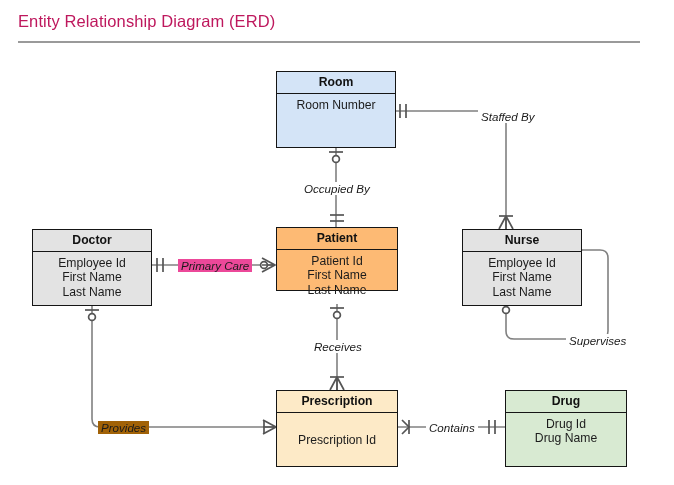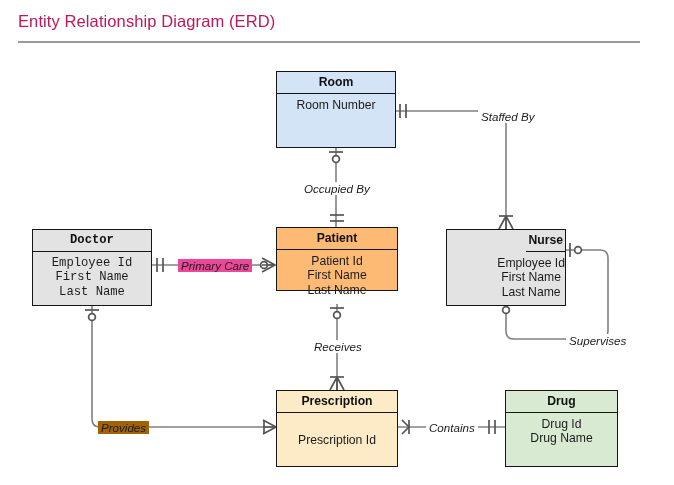--- a/index.html
+++ b/index.html
@@ -176,55 +176,55 @@
 <div id="page-title">Entity Relationship Diagram (ERD)</div>
 <div id="title-rule"></div>
 
 <div class="entity" style="left:276px; top:71px; width:120px; height:77px; background:#d4e4f7;">
   <div class="entity-header">Room</div>
   <div class="entity-body">
     <div class="attr">Room Number</div>
   </div>
 </div>
 
-<div class="entity" style="left:32px; top:229px; width:120px; height:77px; background:#e3e3e3;font-family:Liberation Mono, monospace;">
+<div class="entity" style="left:32px; top:229px; width:120px; height:77px; background:#e3e3e3;">
   <div class="entity-header">Doctor</div>
   <div class="entity-body">
     <div class="attr">Employee Id</div>
     <div class="attr">First Name</div>
     <div class="attr">Last Name</div>
   </div>
 </div>
 
 <div class="entity" style="left:276px; top:227px; width:122px; height:64px; background:#fdba74;">
   <div class="entity-header">Patient</div>
   <div class="entity-body">
     <div class="attr">Patient Id</div>
     <div class="attr">First Name</div>
     <div class="attr">Last Name</div>
   </div>
 </div>
 
-<div class="entity" style="left:446px; top:229px; width:120px; height:77px; background:#e3e3e3;align-items:flex-end;">
+<div class="entity" style="left:462px; top:229px; width:120px; height:77px; background:#e3e3e3;">
   <div class="entity-header">Nurse</div>
   <div class="entity-body">
     <div class="attr">Employee Id</div>
     <div class="attr">First Name</div>
     <div class="attr">Last Name</div>
   </div>
 </div>
 
 <div class="entity" style="left:276px; top:390px; width:122px; height:77px; background:#fdeac7;gap:16px;">
   <div class="entity-header">Prescription</div>
   <div class="entity-body">
     <div class="attr">Prescription Id</div>
   </div>
 </div>
 
-<div class="entity" style="left:505px; top:390px; width:113px; height:77px; background:#d8ead2;">
+<div class="entity" style="left:505px; top:390px; width:122px; height:77px; background:#d8ead2;">
   <div class="entity-header">Drug</div>
   <div class="entity-body">
     <div class="attr">Drug Id</div>
     <div class="attr">Drug Name</div>
   </div>
 </div>
 
 <div class="rel-label" style="left:301px; top:182px; background:#ffffff; padding:0 3px;">Occupied By</div>
 
 <div class="rel-label" style="left:478px; top:110px; background:#ffffff; padding:0 3px;">Staffed By</div>

